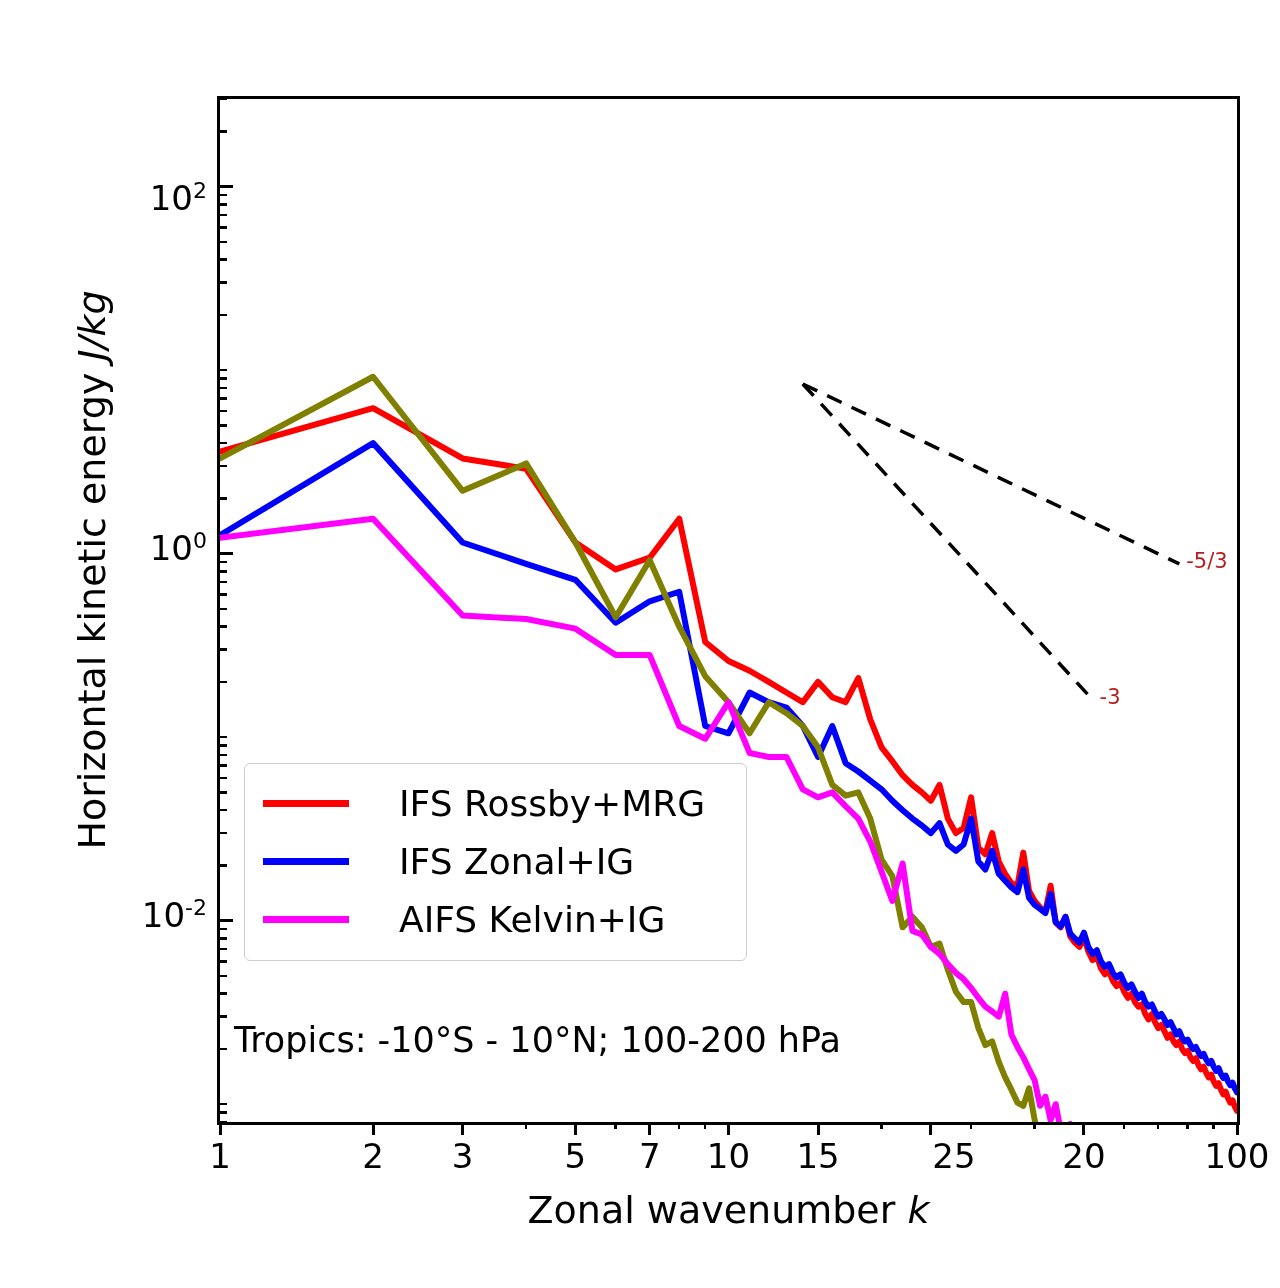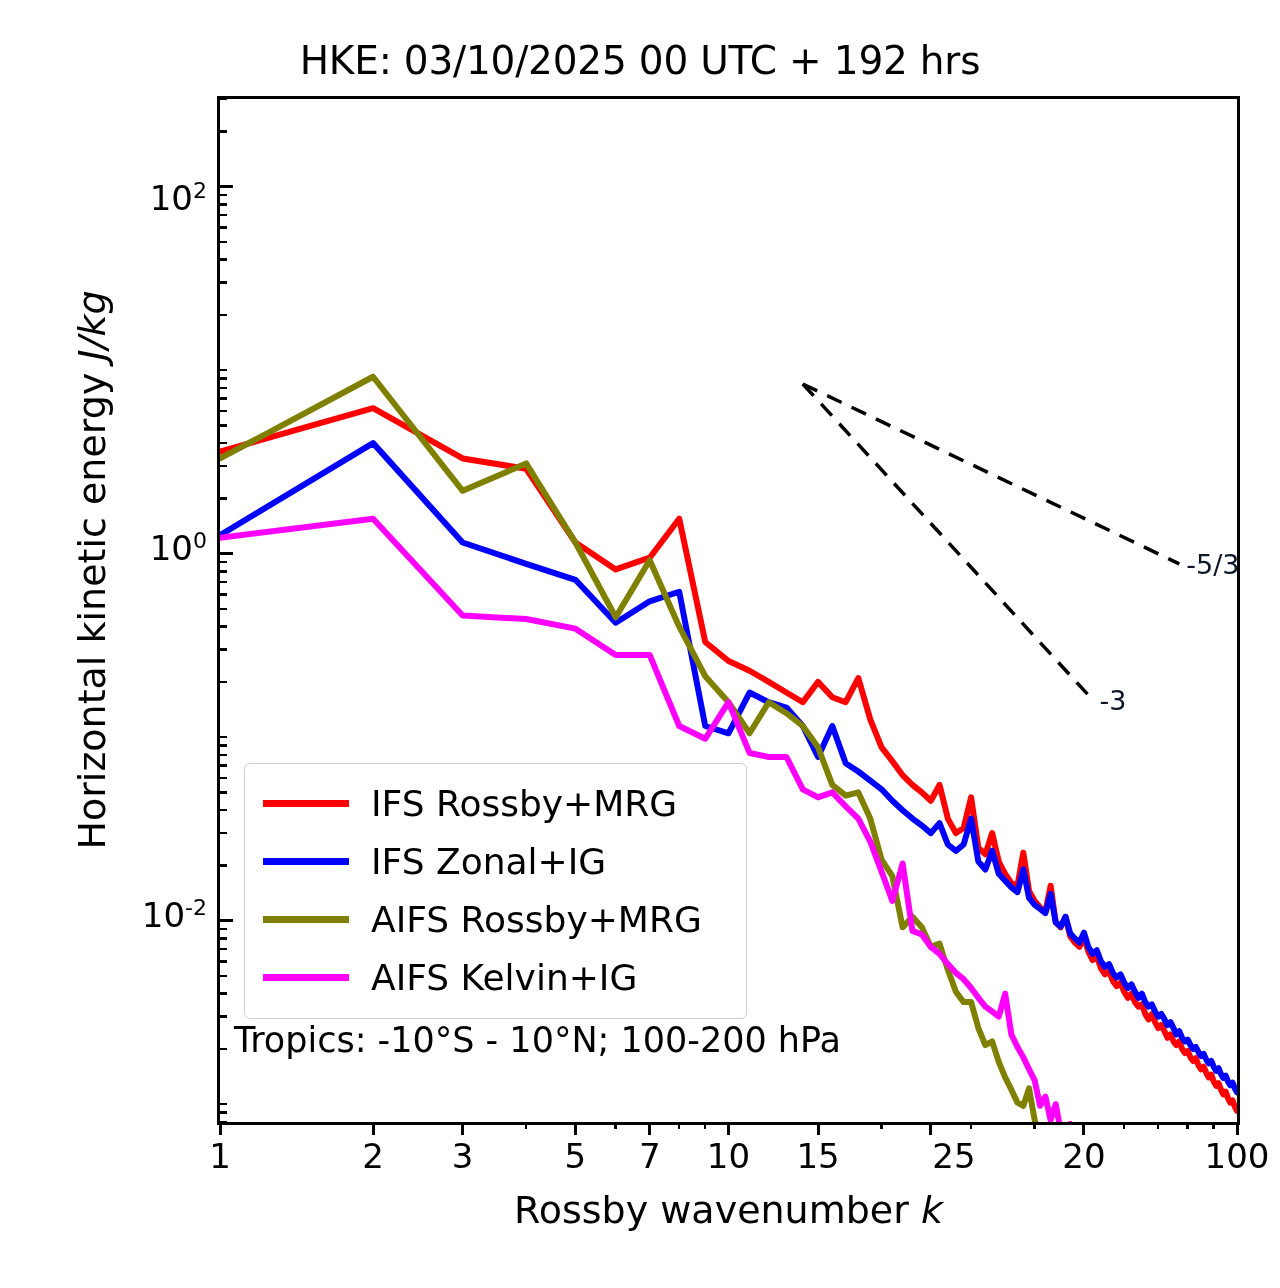--- a/index.html
+++ b/index.html
@@ -108,46 +108,46 @@
   .legend-swatch {
     width: 86px;
     height: 7px;
     flex: 0 0 auto;
     margin-right: 22px;
   }
   .legend-label {
     font-size: 36px;
     color: #000;
     white-space: nowrap;
+    margin-left: 28px;
   }
   #annotation {
     position: absolute;
     left: 234px;
     top: 1020px;
     font-size: 35px;
     color: #000;
     white-space: nowrap;
   }
   .slope-label {
     position: absolute;
-    font-size: 27px;
-    color: #0f172a;
+    font-size: 21px;
+    color: #b91c1c;
     white-space: nowrap;
   }
 </style>
 </head>
 <body>
 
 <div id="figure">
 
-  <div id="chart-title">HKE: 03/10/2025 00 UTC + 192 hrs</div>
 
   <div id="ylabel"><span>Horizontal kinetic energy </span><span class="it">J/kg</span></div>
 
-  <div id="xlabel"><span>Rossby wavenumber </span><span class="it">k</span></div>
+  <div id="xlabel"><span>Zonal wavenumber </span><span class="it">k</span></div>
 
   <div id="ytick-labels">
       <div class="ytick-label" style="width: 110px; left: 97px; top: 894.684px;"><span>10</span><sup>-2</sup></div>
       <div class="ytick-label" style="width: 110px; left: 97px; top: 527.625px;"><span>10</span><sup>0</sup></div>
       <div class="ytick-label" style="width: 110px; left: 97px; top: 160.566px; margin-top: 17px;"><span>10</span><sup>2</sup></div>
     </div>
   <div id="xtick-labels">
       <div class="xtick-label" style="width: 120px; left: 160px; top: 1136px;">1</div>
       <div class="xtick-label" style="width: 120px; left: 313.074px; top: 1136px;">2</div>
       <div class="xtick-label" style="width: 120px; left: 402.616px; top: 1136px;">3</div>
@@ -256,24 +256,20 @@
   <div id="legend">
       <div class="legend-row">
         <div class="legend-swatch" style="background: rgb(255, 0, 0);"></div>
         <div class="legend-label">IFS Rossby+MRG</div>
       </div>
       <div class="legend-row">
         <div class="legend-swatch" style="background: rgb(0, 0, 255);"></div>
         <div class="legend-label">IFS Zonal+IG</div>
       </div>
       <div class="legend-row">
-        <div class="legend-swatch" style="background: rgb(128, 128, 0);"></div>
-        <div class="legend-label">AIFS Rossby+MRG</div>
-      </div>
-      <div class="legend-row">
         <div class="legend-swatch" style="background: rgb(255, 0, 255);"></div>
         <div class="legend-label">AIFS Kelvin+IG</div>
       </div>
     </div>
 
   <div id="annotation">Tropics: -10°S - 10°N; 100-200 hPa</div>
 
 </div>
 
 </body></html>

